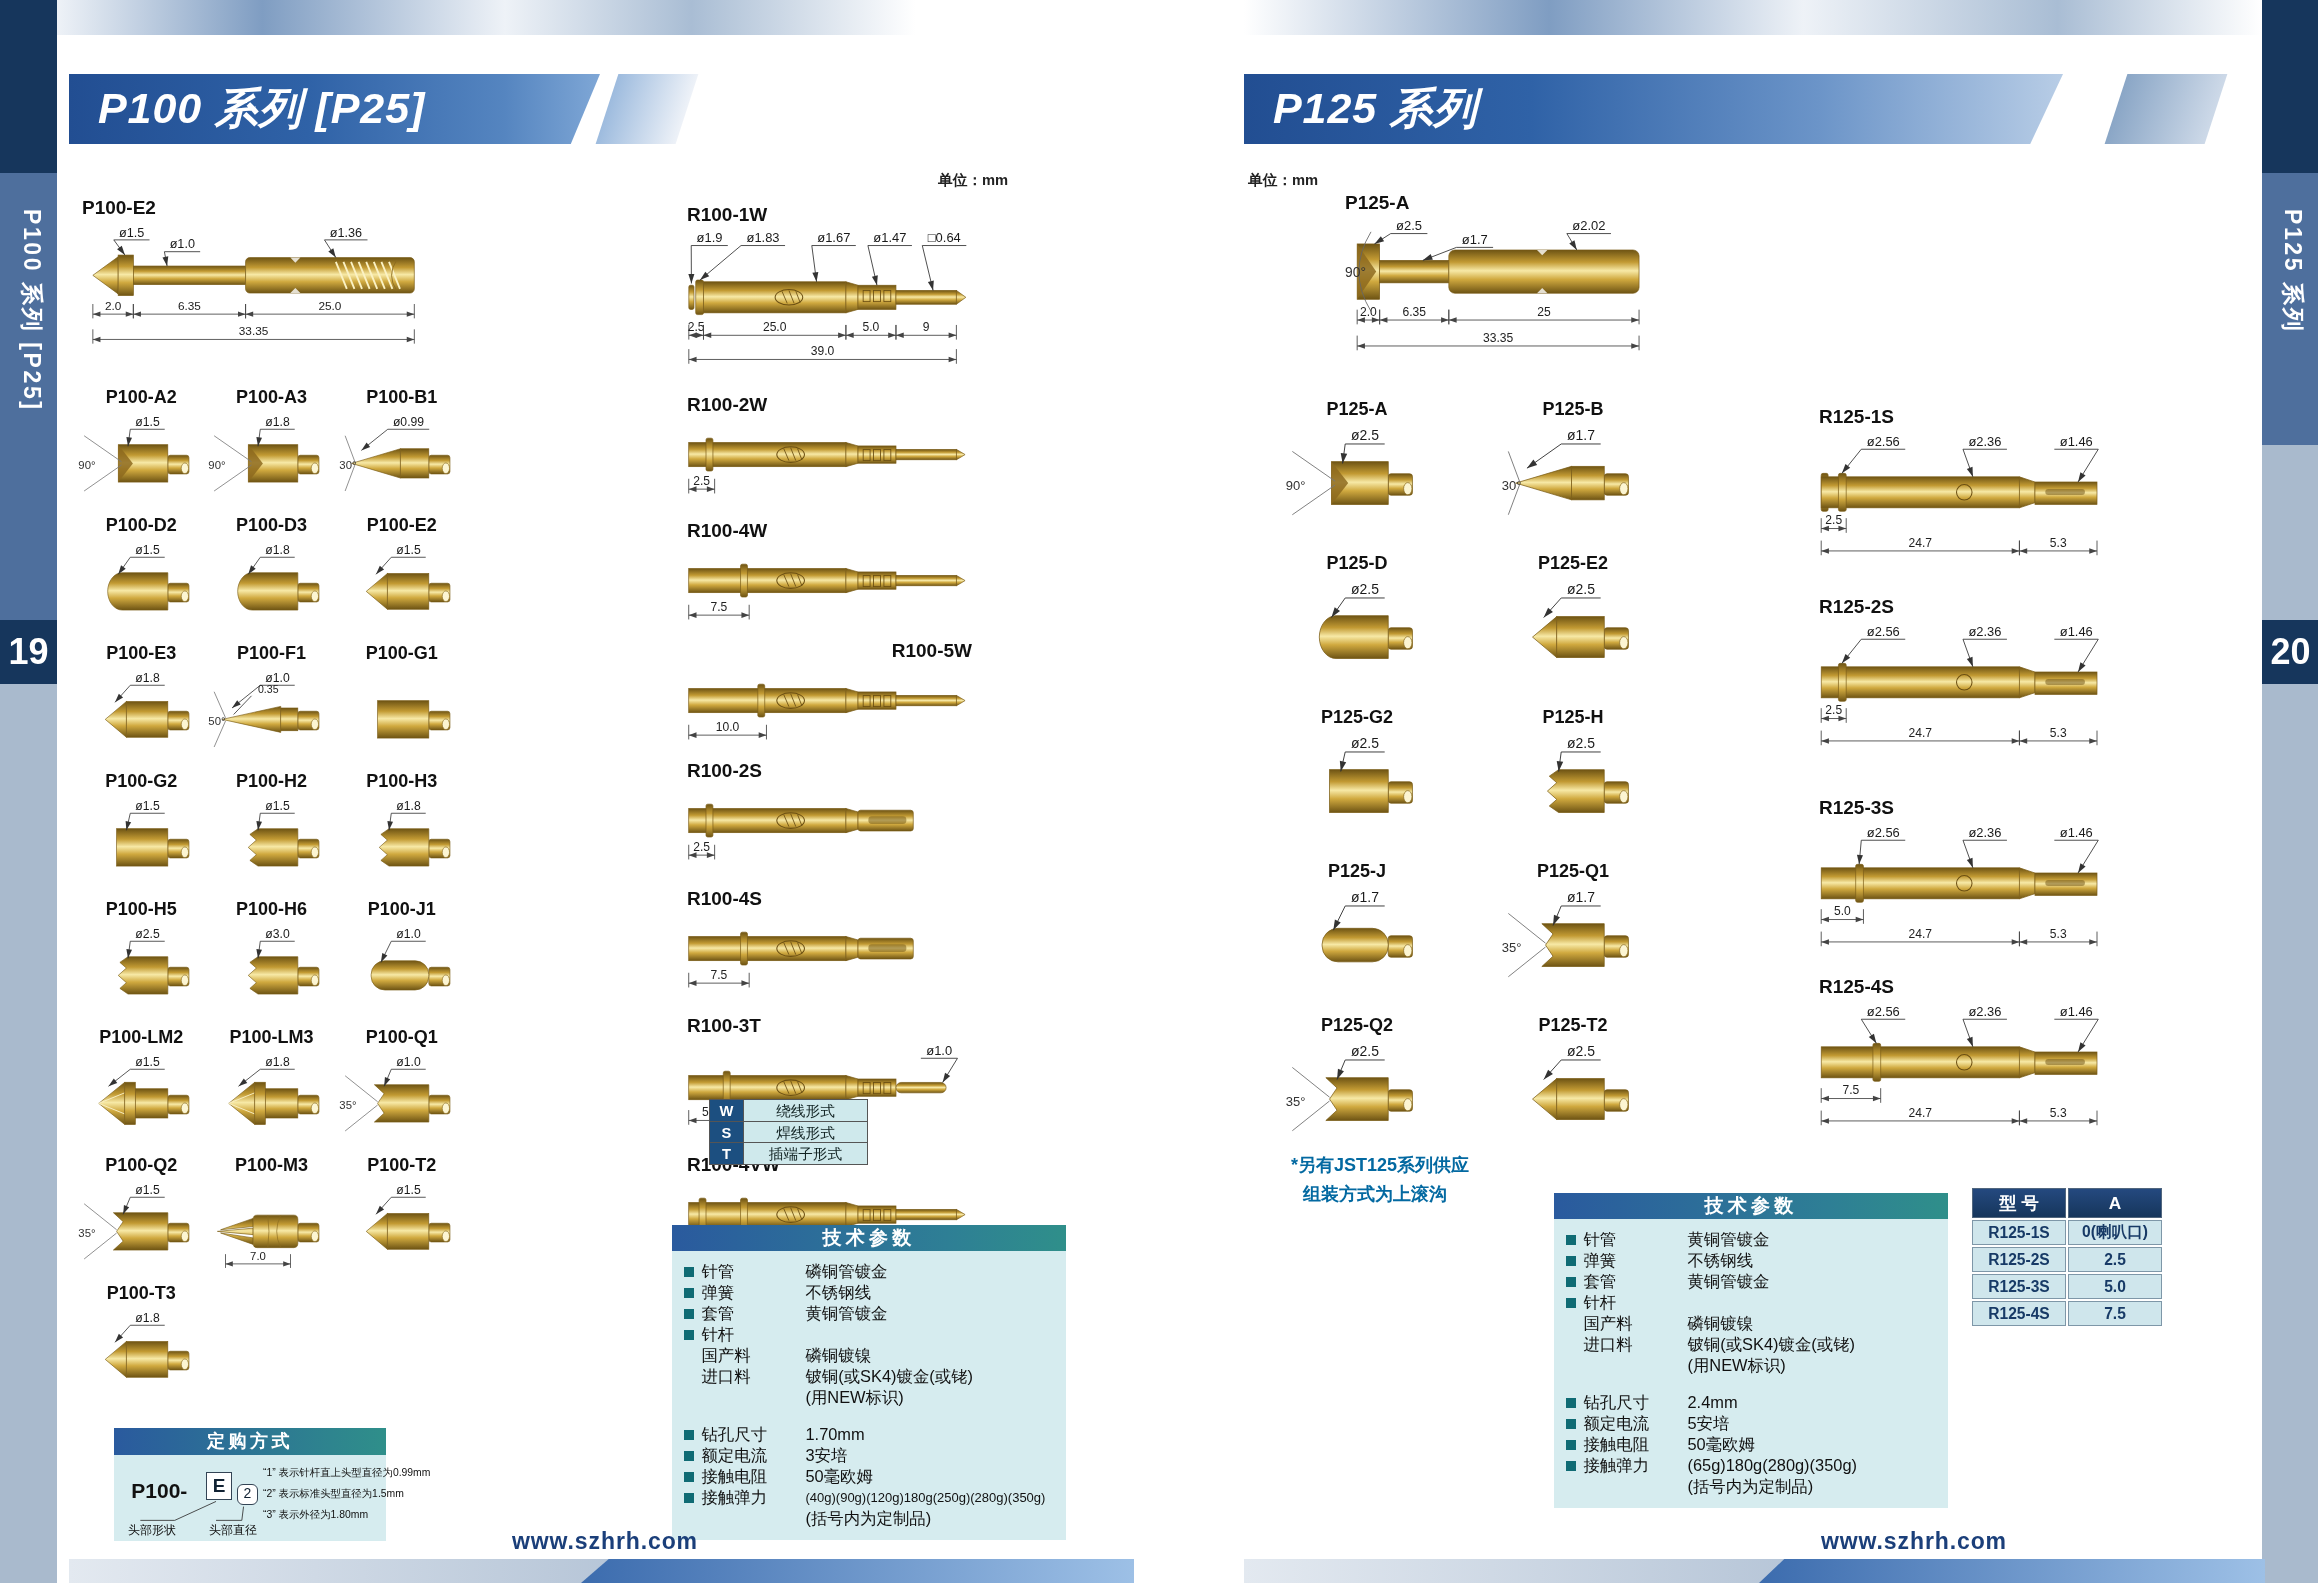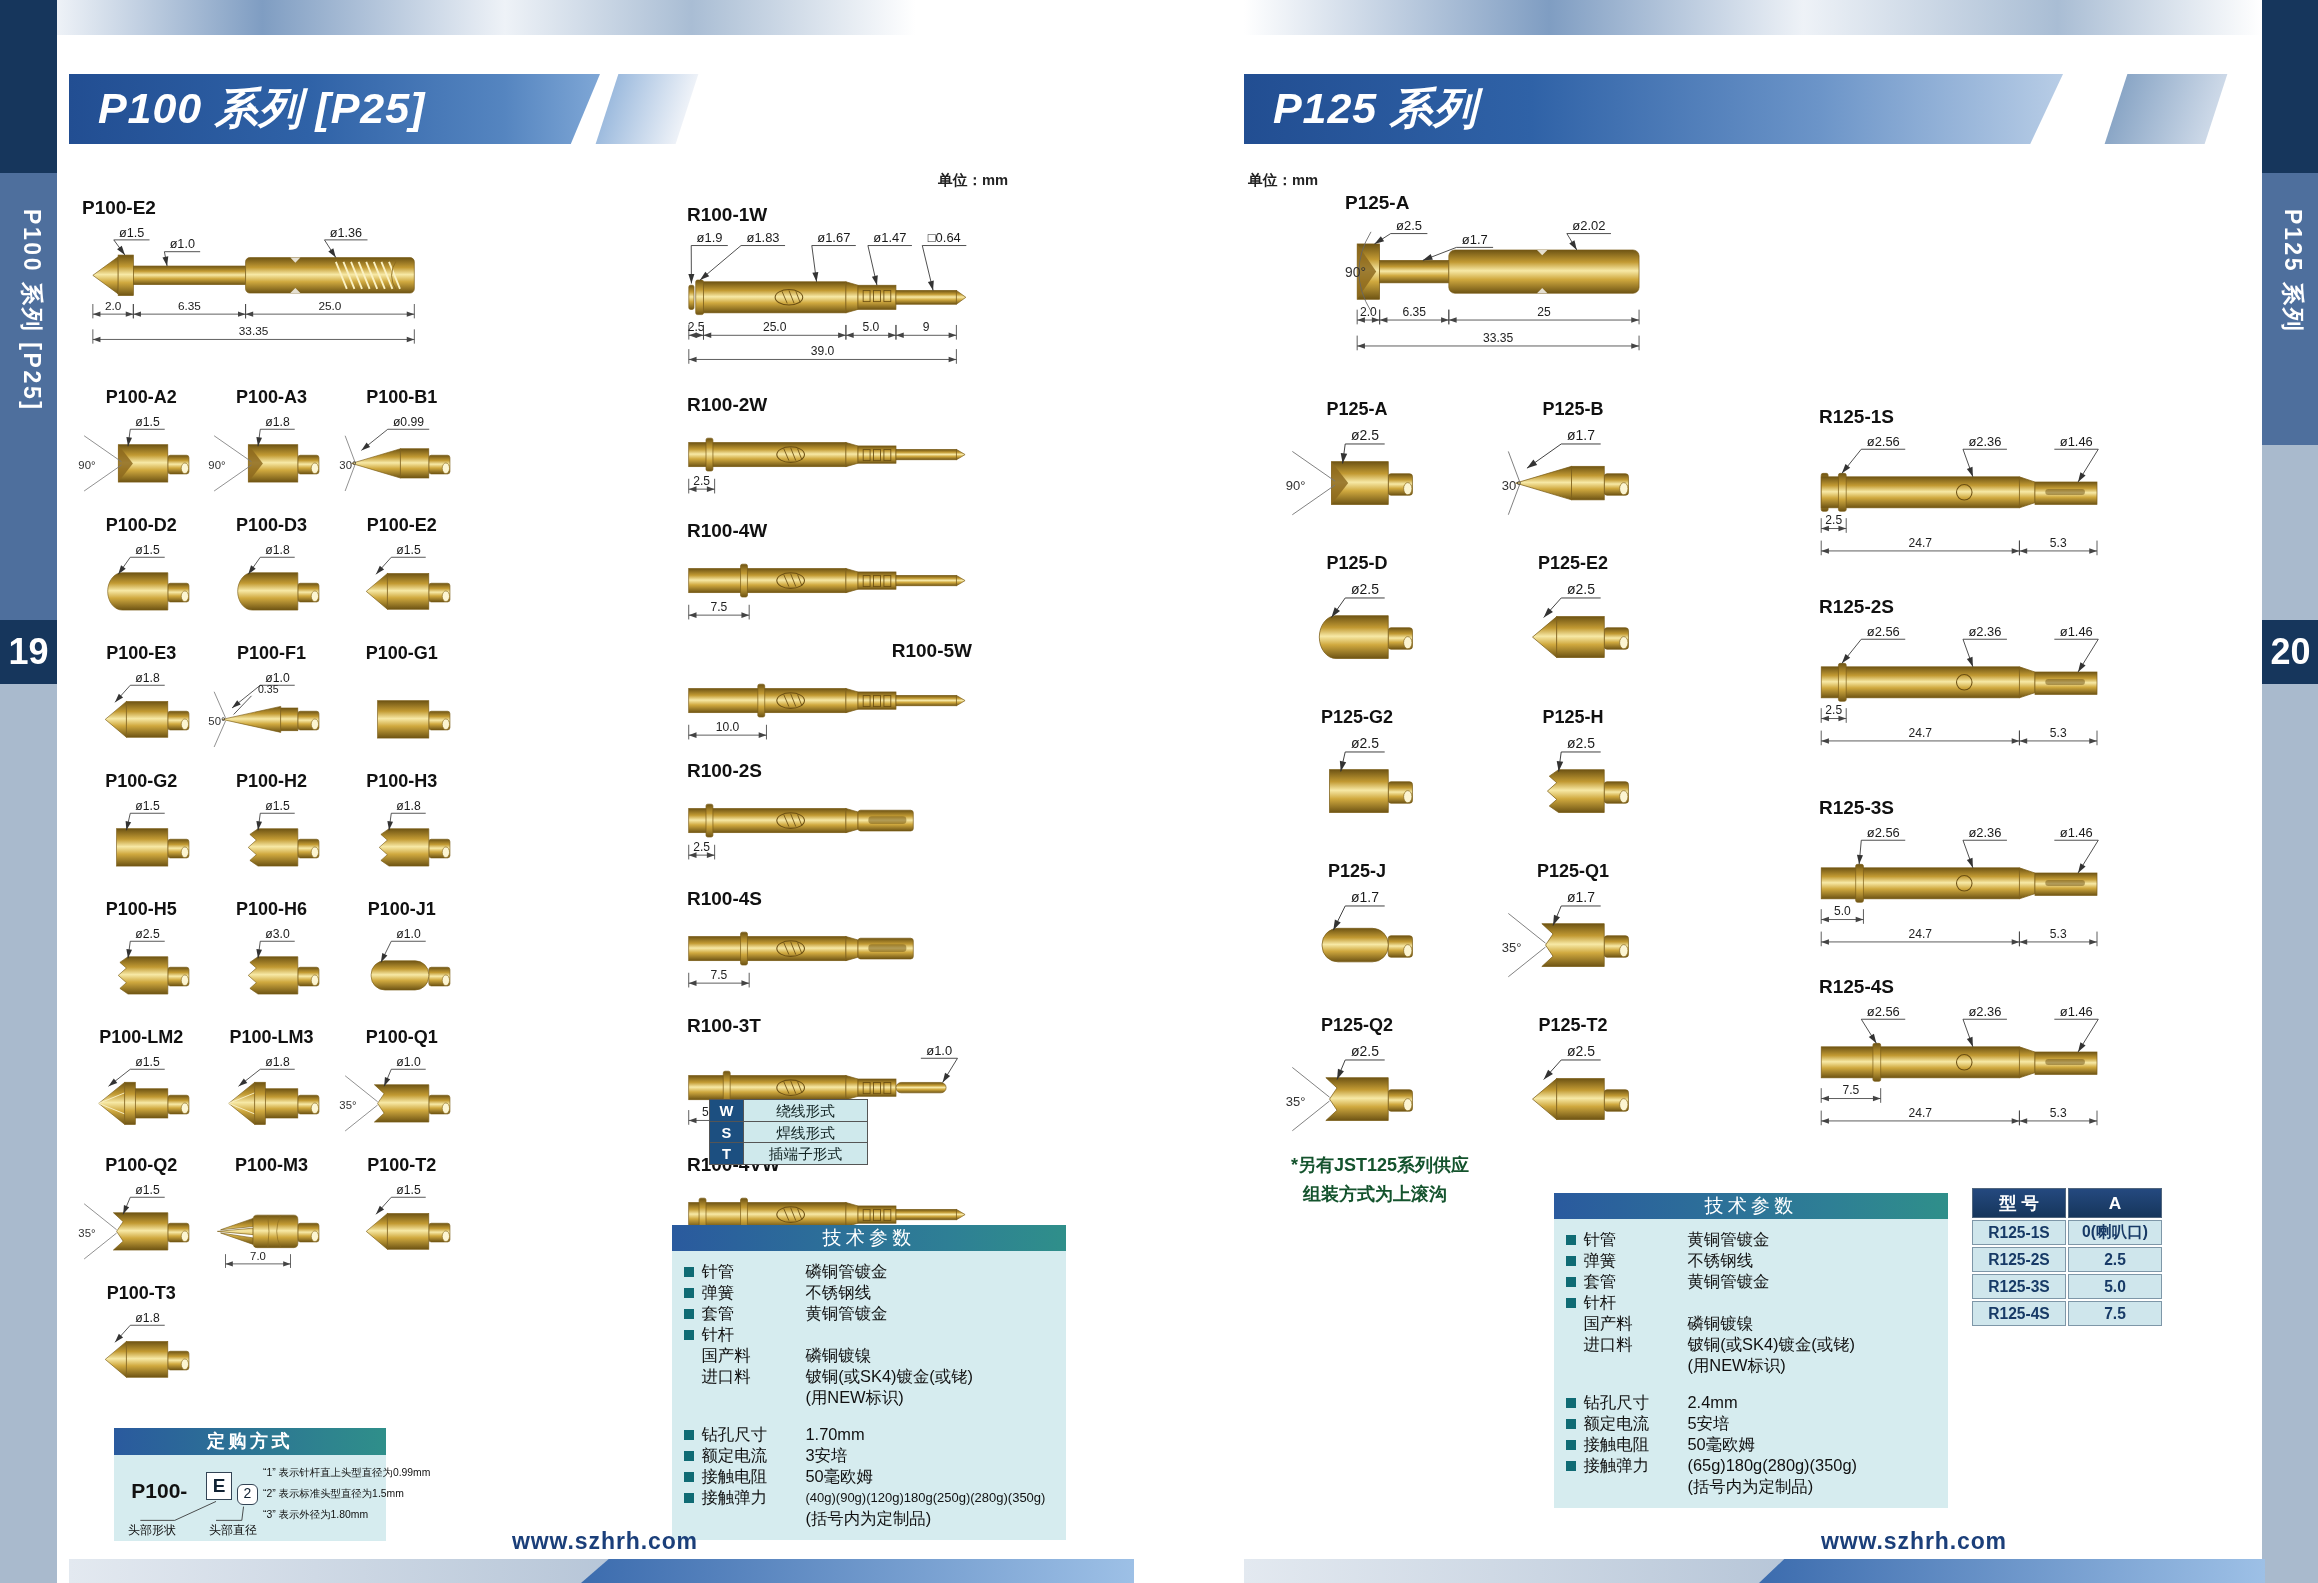--- a/index.html
+++ b/index.html
@@ -39,42 +39,42 @@
   .rblock{position:absolute;width:294px;}
   .rlabel{font-weight:bold;font-size:19px;color:#111;margin-bottom:3.5px;}
   
   #wst{position:absolute;left:709px;top:1100px;}
   .wst-row{display:flex;margin-top:-0.9px;}
   .wst-key{width:35px;height:22.5px;background:#1c4f80;color:#fff;font-weight:bold;text-align:center;line-height:22.5px;font-size:14.7px;border:0.9px solid #555;box-sizing:border-box;}
   .wst-val{width:124px;height:22.5px;background:#cfe9ec;color:#122;text-align:center;line-height:22.5px;font-size:14.7px;border:0.9px solid #555;border-left:none;box-sizing:border-box;}
   
   .techbox{position:absolute;width:394px;}
   #p100-tech{left:672px;top:1225px;} #p125-tech{left:1554px;top:1193px;}
-  .tech-head{height:26px;background:linear-gradient(90deg,#2a5a9e,#2e7f95 70%,#2f8f8a);color:#fff;font-weight:normal;font-size:19px;text-align:center;line-height:26px;letter-spacing:4.3px;}
+  .tech-head{height:26px;background:linear-gradient(90deg,#2a5a9e,#2e7f95 70%,#2f8f8a);color:#fff;font-weight:bold;font-size:19px;text-align:center;line-height:26px;letter-spacing:4.3px;}
   .tech-body{background:#d6ecef;padding:10.4px 5.2px 10.4px 10.4px;}
   .tp-row{display:flex;font-size:16.4px;color:#111;line-height:21px;}
   .tp-row.gap{margin-top:16px;}
   .tp-bullet{width:10.4px;height:10.4px;background:#0f6b74;margin:5.2px 7px 0 1.7px;flex:none;}
   .tp-bullet.off{visibility:hidden;}
   .tp-label{width:104px;flex:none;}
   .tp-value{flex:1;white-space:nowrap;}
   .tp-row.small .tp-value{font-size:13px;}
   
   #order-box{position:absolute;left:114px;top:1428px;width:272px;}
   .order-head{height:27px;background:linear-gradient(90deg,#2a5a9e,#2f8f8a);color:#fff;font-weight:bold;font-size:18px;text-align:center;line-height:27px;letter-spacing:3.5px;}
   .order-body{position:relative;background:#d6ecef;height:86px;}
   .order-code{position:absolute;left:17.3px;top:24px;font-size:21px;font-weight:bold;color:#111;}
   .order-box-e{position:absolute;left:92px;top:17.3px;width:26px;height:28px;border:1.7px solid #345;background:#fff;color:#123;font-size:19px;font-weight:bold;text-align:center;line-height:26px;box-sizing:border-box;}
   .order-box-2{position:absolute;left:123px;top:29px;width:21px;height:21px;border:1.7px solid #345;border-radius:6px;background:#fff;font-size:14px;color:#123;text-align:center;line-height:17.3px;box-sizing:border-box;}
   .order-callout{position:absolute;top:67px;font-size:12px;color:#111;}
   .order-lines{position:absolute;left:0;top:0;}
   .order-notes{position:absolute;left:149px;top:7px;}
   .order-note{font-size:10.4px;color:#111;line-height:21px;white-space:nowrap;}
   
-  #note125{position:absolute;left:1291px;top:1151px;font-size:18px;font-weight:600;color:#14532d;line-height:29px;}
+  #note125{position:absolute;left:1291px;top:1151px;font-size:18px;font-weight:600;color:#0369a1;line-height:29px;}
   #note125 div:nth-child(2){padding-left:12px;}
   
   #model-table{position:absolute;left:1970px;top:1186px;}
   #model-table table{border-spacing:2.6px;}
   #model-table th{width:90px;height:26px;background:linear-gradient(180deg,#24497f,#16365c);color:#fff;font-size:17.3px;border:0.9px solid #51667e;}
   #model-table td{width:90px;height:21px;background:#cfe6ec;color:#173a66;font-weight:bold;font-size:15.6px;text-align:center;border:0.9px solid #7e97a8;}
   
   .site{position:absolute;top:1528px;width:242px;text-align:center;font-weight:bold;font-size:23px;color:#1b3f7a;letter-spacing:0.9px;}
   .bband{position:absolute;top:1559px;height:24px;}
   .bb-light-l{left:69px;width:540px;background:linear-gradient(90deg,#e3e9f0,#b7c6d8);clip-path:polygon(0 0,100% 0,95% 100%,0 100%);}

